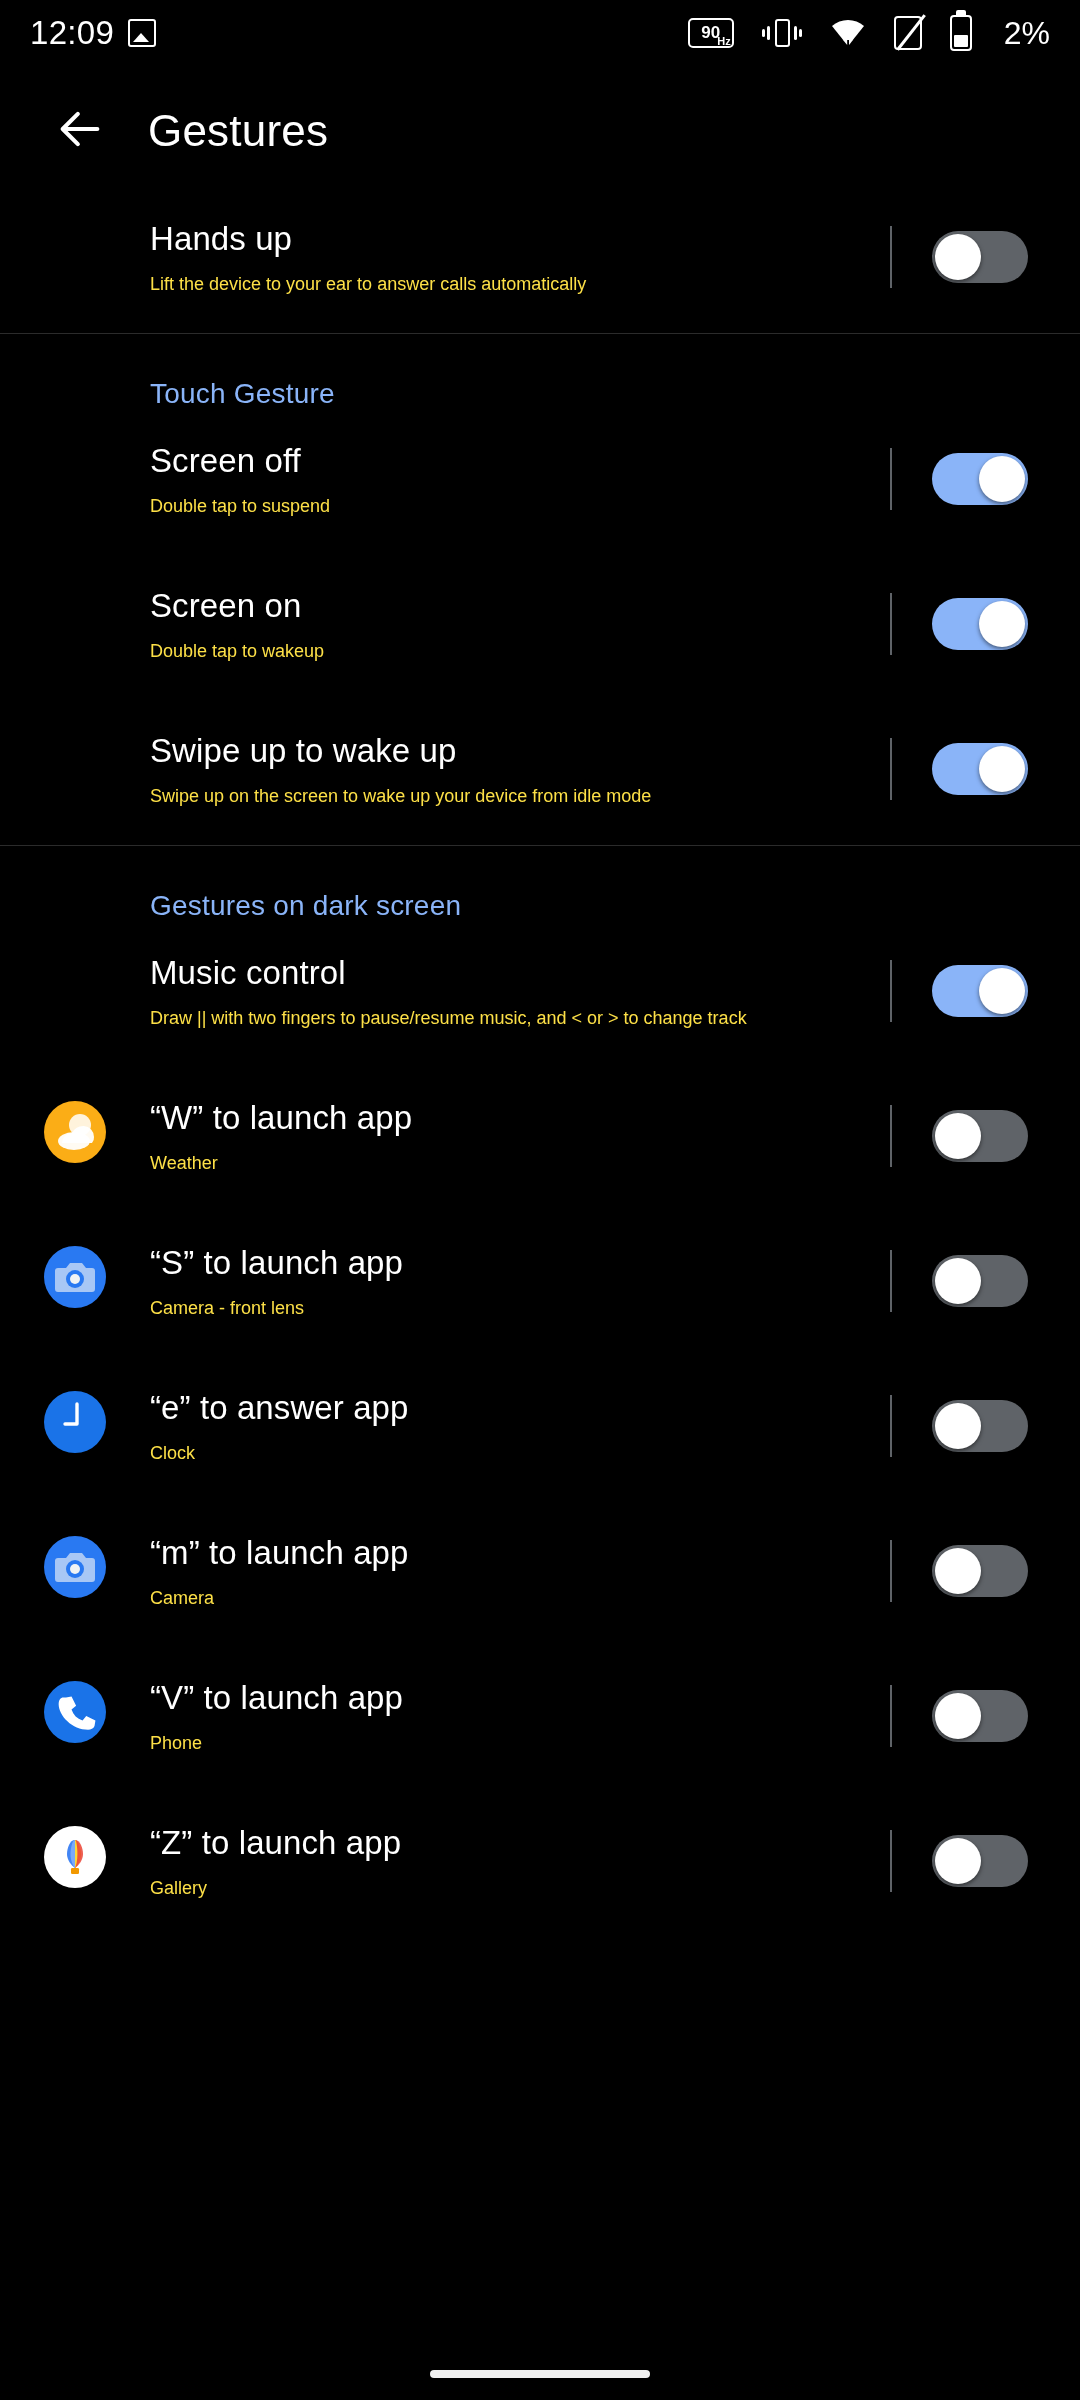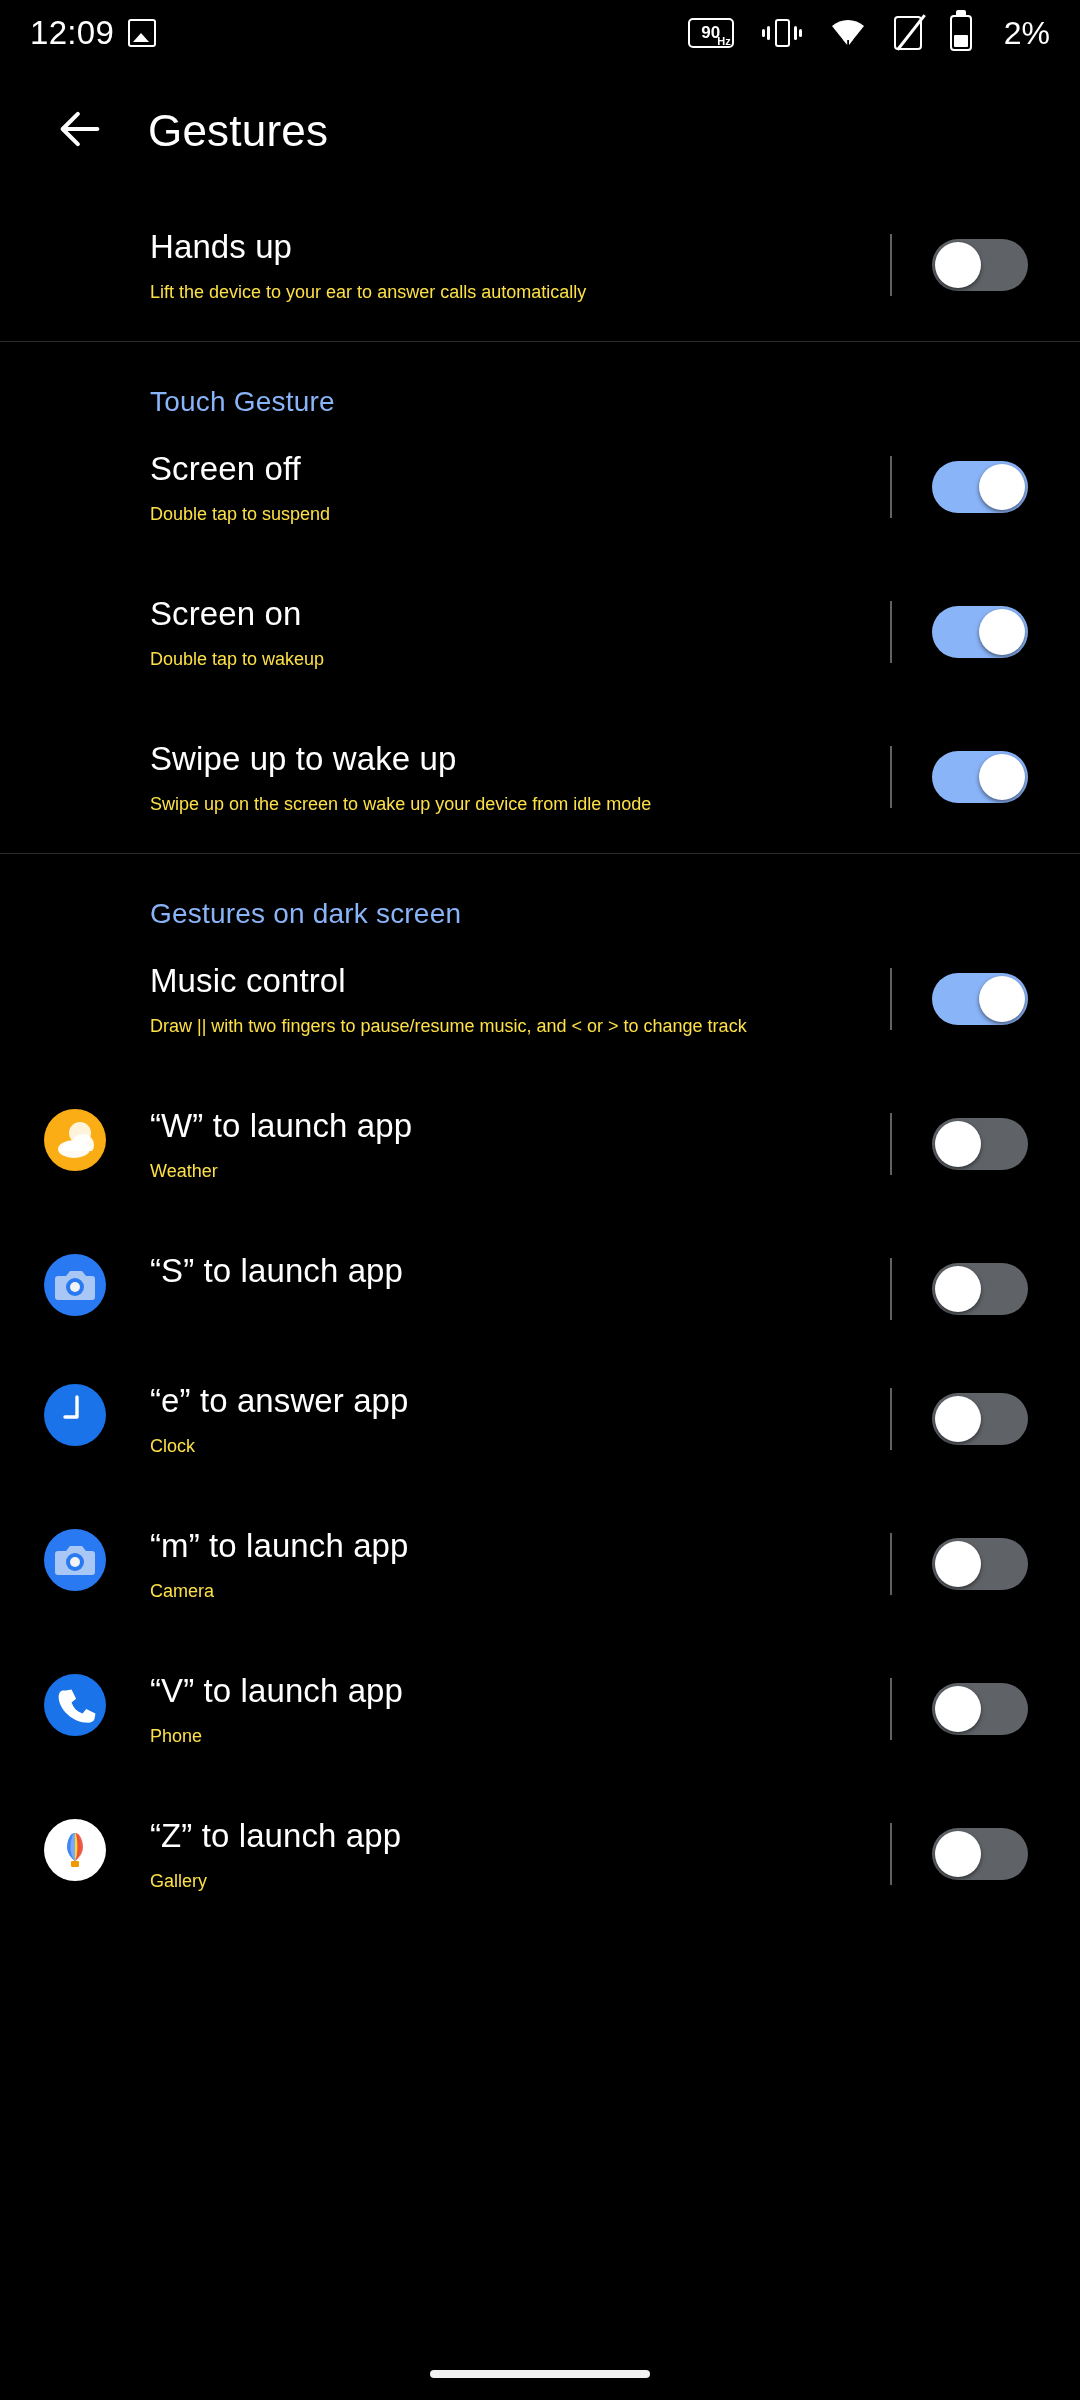--- a/index.html
+++ b/index.html
@@ -59,21 +59,21 @@
   .ic-batt .fill{ position:absolute; left:2px; right:2px; bottom:2px; height:38%; background:#fff; border-radius:1px;}
 
   
   .appbar{ position:absolute; top:66px; left:0; width:1080px; height:130px;
            display:flex; align-items:center; padding-left:38px; }
   .back-btn{ width:84px; height:84px; display:flex; align-items:center; justify-content:center;
              cursor:pointer; }
   .page-title{ color:#fff; font-size:44px; font-weight:500; margin-left:26px; letter-spacing:.2px; }
 
   
-  .content{ position:absolute; top:196px; left:0; width:1080px; }
+  .content{ position:absolute; top:188px; left:0; width:1080px; }
 
   .divider{ height:1px; background:#2b2b2b; width:100%; }
 
   .section{ padding:0; }
   .section-title{ color:#8ab4f8; font-size:28px; font-weight:500; padding:44px 12px 0 150px; letter-spacing:.2px;}
 
   .row{
     display:flex; align-items:flex-start; position:relative;
     padding:30px 0 30px 0; min-height:120px;
   }
@@ -262,20 +262,21 @@
           <span class="appicon camera">
             <svg width="62" height="62" viewBox="0 0 62 62">
               <path d="M14 22 h8 l4 -5 h12 l4 5 h6 a3 3 0 0 1 3 3 v18 a3 3 0 0 1 -3 3 H14 a3 3 0 0 1 -3 -3 V25 a3 3 0 0 1 3 -3 z" fill="#a8c7f5"></path>
               <circle cx="31" cy="33" r="9" fill="#2979f2"></circle>
               <circle cx="31" cy="33" r="5" fill="#f1f3f4"></circle>
             </svg>
           </span>
         </div>
         <div class="row-text">
           <div class="row-title">“S” to launch app</div>
+          <div class="row-sub">Camera - front lens</div>
         </div>
         <div class="row-right">
           <div class="vsep"></div>
           <div class="switch off">
             <div class="knob"></div>
           </div>
         </div>
       </div>
       <div class="row">
         <div class="row-icon">

